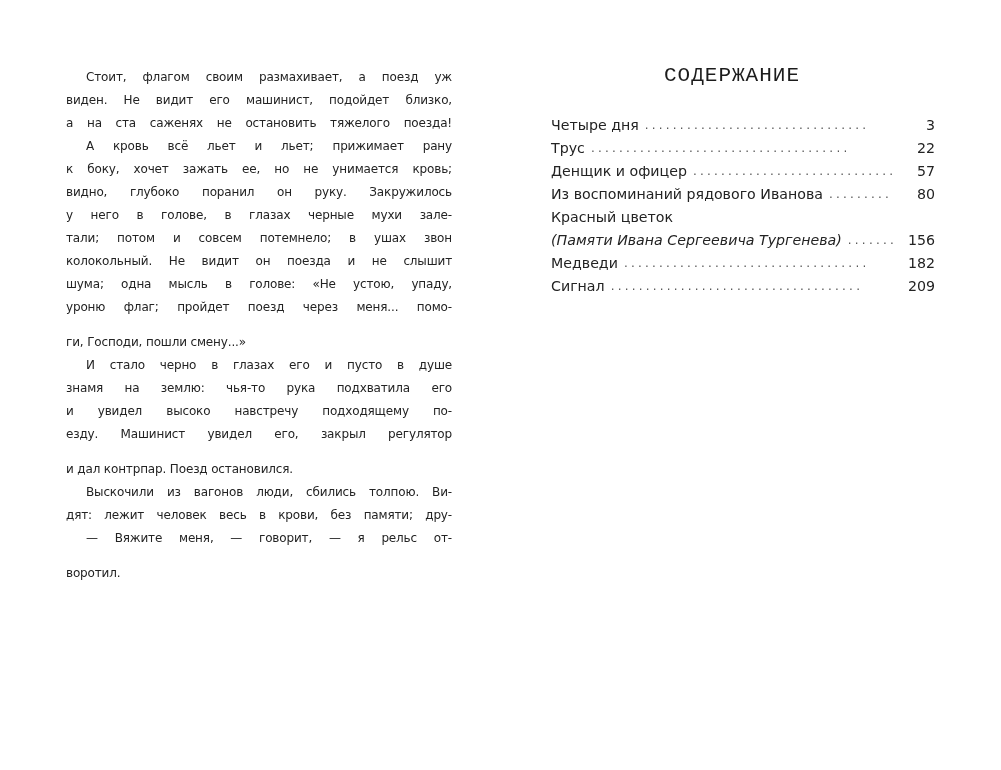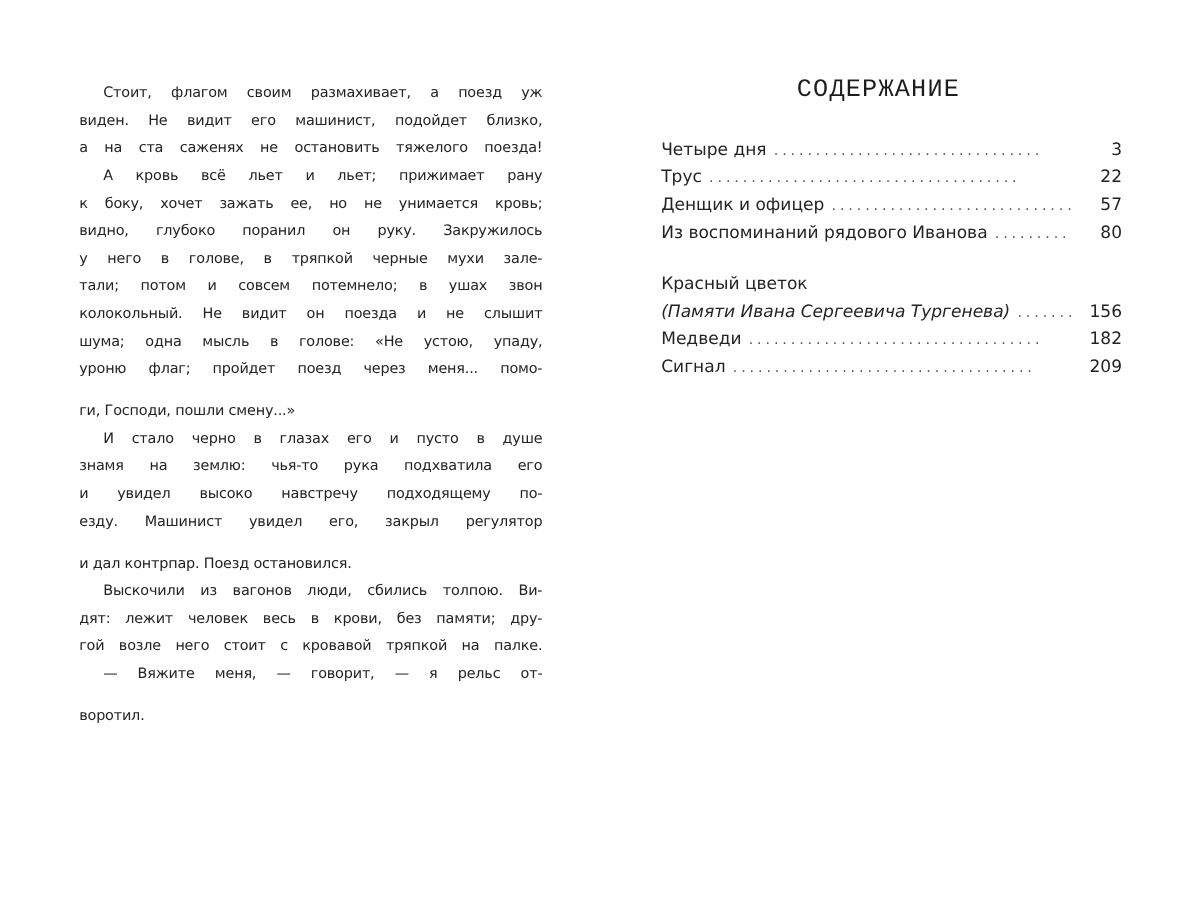--- a/index.html
+++ b/index.html
@@ -99,48 +99,46 @@
     }
     .toc-page {
       flex: 0 0 auto;
       min-width: 26px;
       text-align: right;
       padding-left: 6px;
     }
     .toc-subtitle-row {
       height: 23px;
       white-space: nowrap;
-      margin-top: 20px;
     }
   </style>
 </head>
 <body>
 
 <div class="page page-left">
   <div class="body-text" id="story-text">
       <span class="line indent">Стоит, флагом своим размахивает, а поезд уж</span>
       <span class="line">виден. Не видит его машинист, подойдет близко,</span>
       <span class="line">а на ста саженях не остановить тяжелого поезда!</span>
       <span class="line indent">А кровь всё льет и льет; прижимает рану</span>
       <span class="line">к боку, хочет зажать ее, но не унимается кровь;</span>
       <span class="line">видно, глубоко поранил он руку. Закружилось</span>
-      <span class="line">у него в голове, в тряпкой черные мухи зале-</span>
+      <span class="line">у него в голове, в глазах черные мухи зале-</span>
       <span class="line">тали; потом и совсем потемнело; в ушах звон</span>
       <span class="line">колокольный. Не видит он поезда и не слышит</span>
       <span class="line">шума; одна мысль в голове: «Не устою, упаду,</span>
       <span class="line">уроню флаг; пройдет поезд через меня... помо-</span>
       <span class="line last">ги, Господи, пошли смену...»</span>
       <span class="line indent">И стало черно в глазах его и пусто в душе</span>
       <span class="line">знамя на землю: чья-то рука подхватила его</span>
       <span class="line">и увидел высоко навстречу подходящему по-</span>
       <span class="line">езду. Машинист увидел его, закрыл регулятор</span>
       <span class="line last">и дал контрпар. Поезд остановился.</span>
       <span class="line indent">Выскочили из вагонов люди, сбились толпою. Ви-</span>
       <span class="line">дят: лежит человек весь в крови, без памяти; дру-</span>
-      <span class="line">гой возле него стоит с кровавой тряпкой на палке.</span>
       <span class="line indent">— Вяжите меня, — говорит, — я рельс от-</span>
       <span class="line last">воротил.</span>
     </div>
 </div>
 
 <div class="page page-right">
   <div class="toc-title">
     <span>СОДЕРЖАНИЕ</span>
   </div>
 

